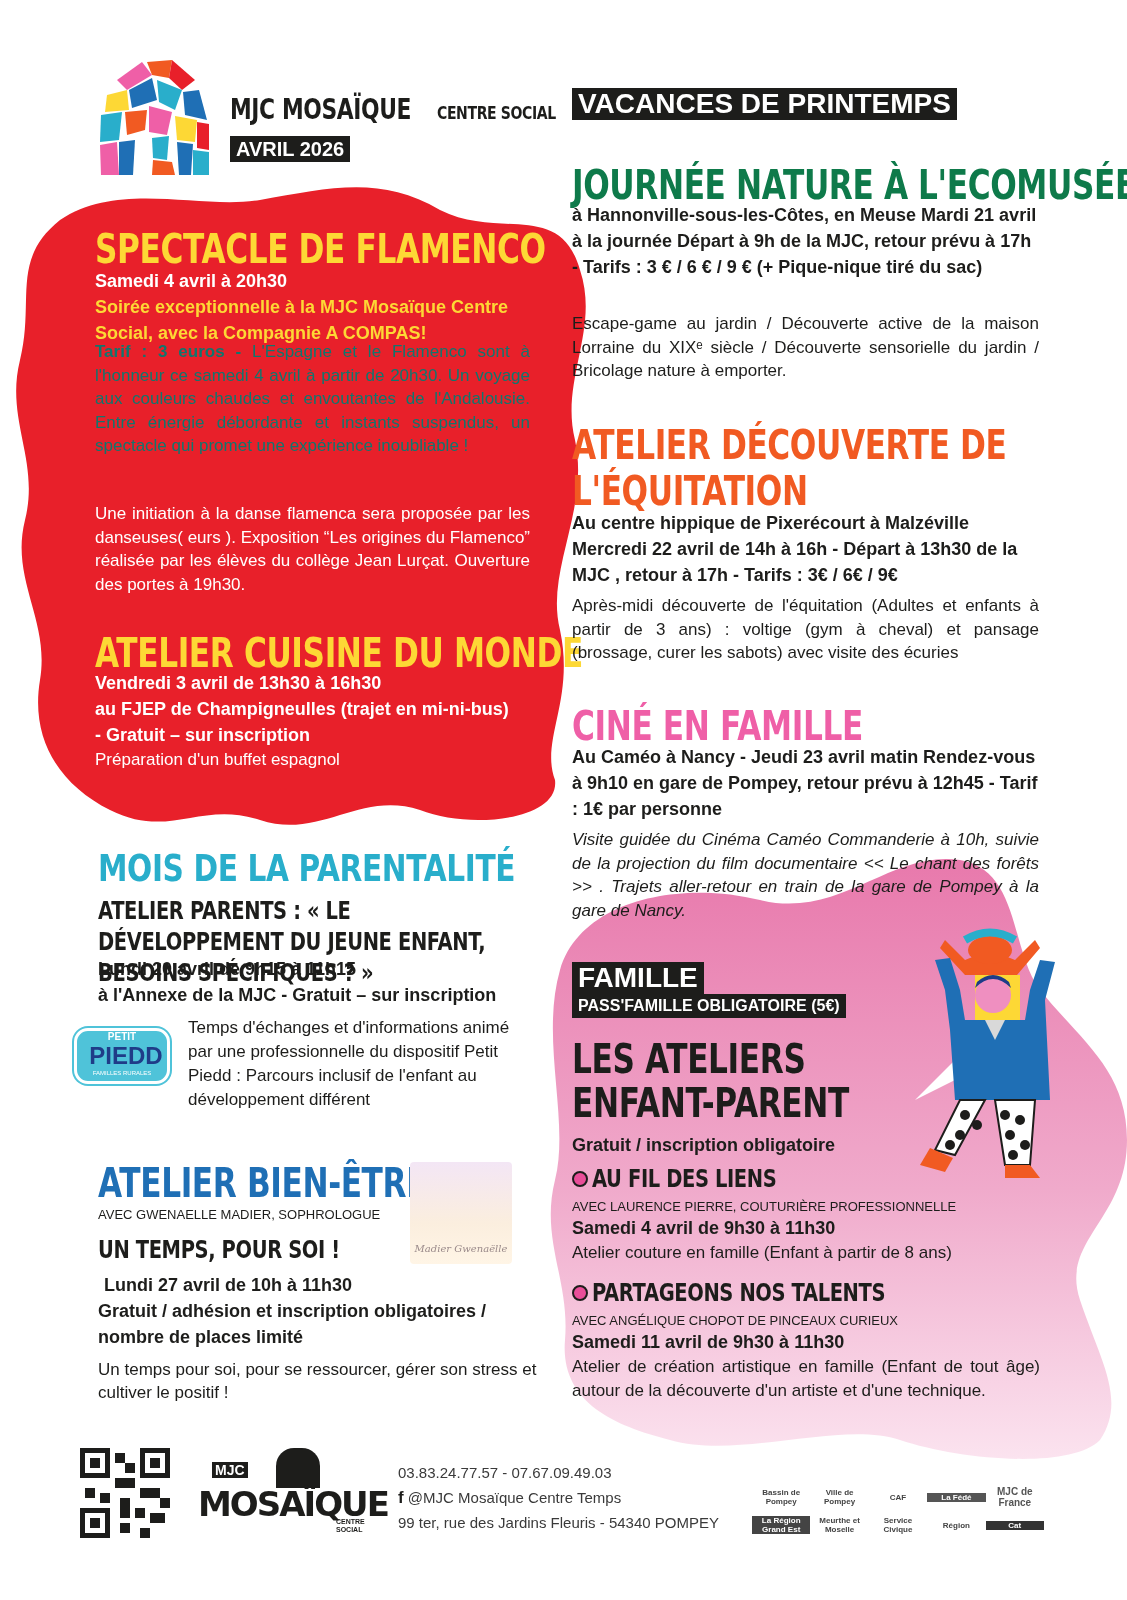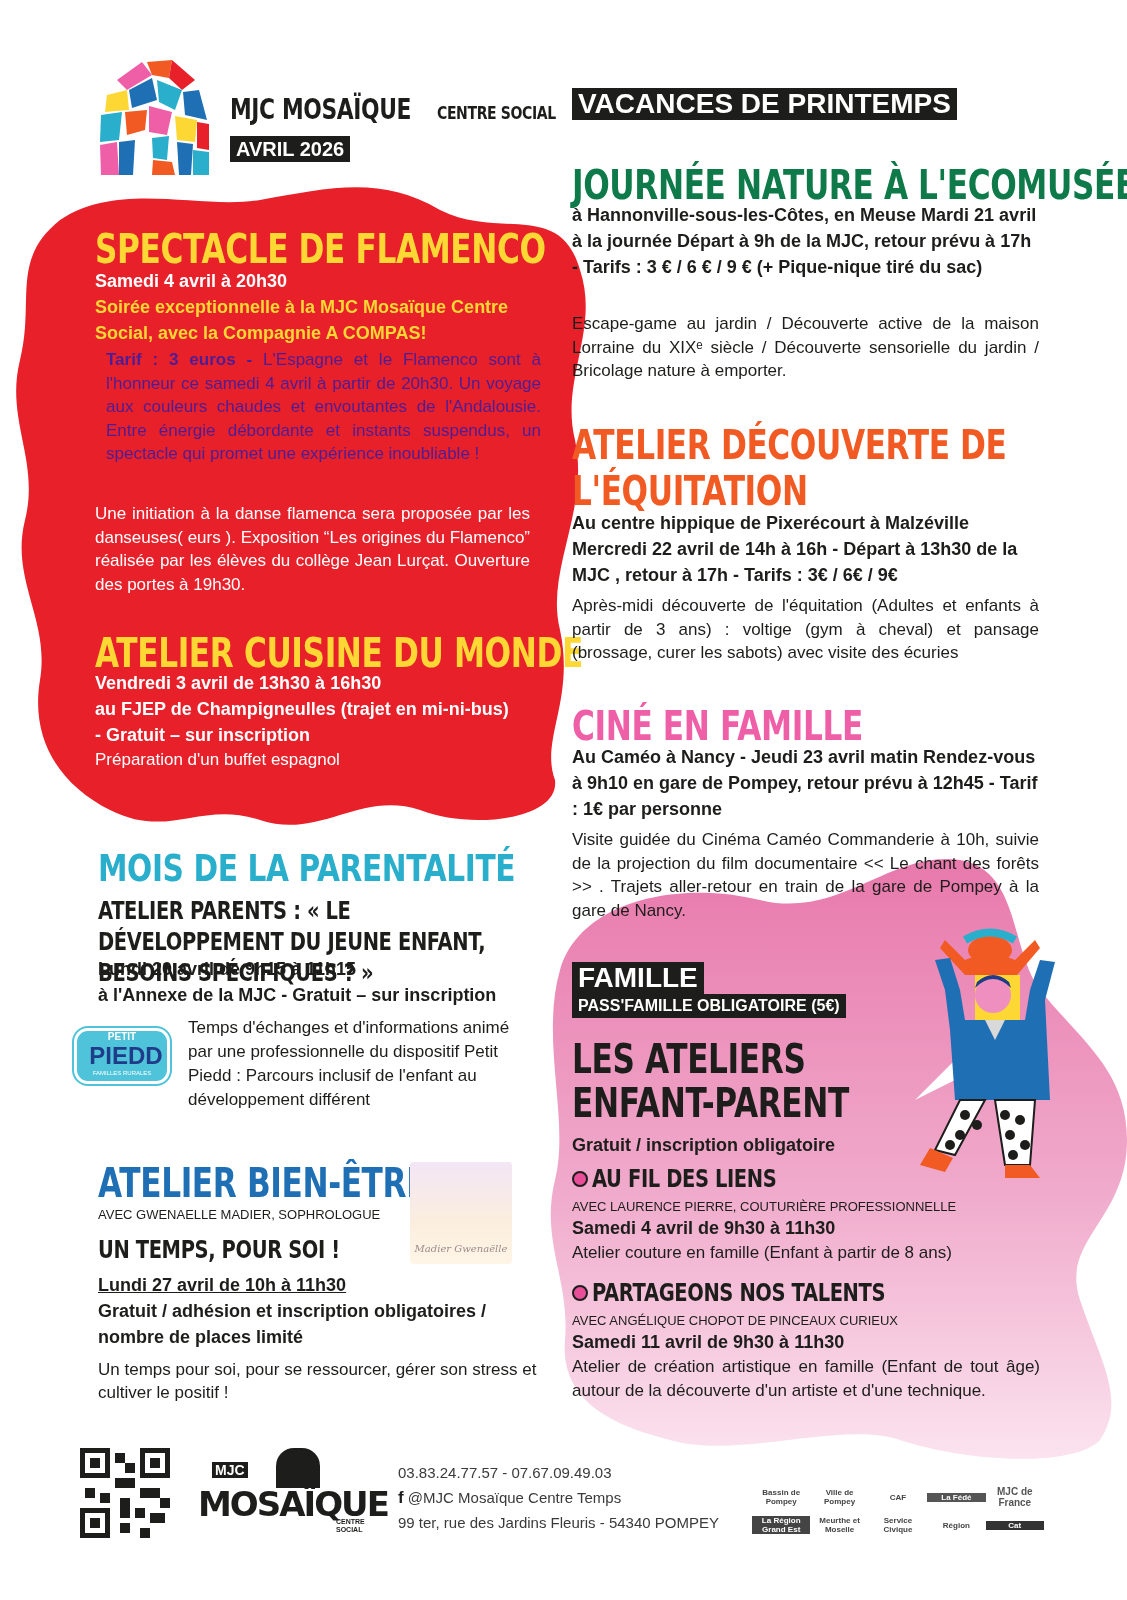--- a/index.html
+++ b/index.html
@@ -55,21 +55,21 @@
 </svg>
 <div class="abs" style="left:230px;top:93px;white-space:nowrap;">
   <span class="display" style="display:inline-block;font-size:28px;color:#1d1d1b;">MJC MOSAÏQUE</span>
   <span class="display" style="display:inline-block;font-size:18px;color:#1d1d1b;margin-left:-30px;">CENTRE SOCIAL</span>
 </div>
 <div class="abs blackbar" style="left:230px;top:136px;font-size:20px;line-height:26px;">AVRIL 2026</div>
 
 <div class="abs display" style="left:95px;top:226px;font-size:40px;color:#fdd835;">SPECTACLE DE FLAMENCO</div>
 <div class="abs line" style="left:95px;top:268px;color:#fff;">Samedi 4 avril à 20h30</div>
 <div class="abs line" style="left:95px;top:294px;width:440px;color:#fdd835;">Soirée exceptionnelle à la MJC Mosaïque Centre Social, avec la Compagnie A COMPAS!</div>
-<div class="abs body-text" style="left:95px;top:348px;width:435px;color:#4c1d95;margin-left:11px;">
+<div class="abs body-text" style="left:95px;top:340px;width:435px;color:#0f766e;">
   <span class="bold">Tarif : 3 euros -</span>
   <span>L'Espagne et le Flamenco sont à l'honneur ce samedi 4 avril à partir de 20h30. Un voyage aux couleurs chaudes et envoutantes de l'Andalousie. Entre énergie débordante et instants suspendus, un spectacle qui promet une expérience inoubliable !</span>
 </div>
 <div class="abs body-text" style="left:95px;top:502px;width:435px;color:#fff;">Une initiation à la danse flamenca sera proposée par les danseuses( eurs ). Exposition “Les origines du Flamenco” réalisée par les élèves du collège Jean Lurçat. Ouverture des portes à 19h30.</div>
 
 <div class="abs display" style="left:95px;top:630px;font-size:40px;color:#fdd835;">ATELIER CUISINE DU MONDE</div>
 <div class="abs line" style="left:95px;top:670px;color:#fff;">Vendredi 3 avril de 13h30 à 16h30</div>
 <div class="abs line" style="left:95px;top:696px;width:420px;color:#fff;">au FJEP de Champigneulles (trajet en mi-ni-bus) - Gratuit – sur inscription</div>
 <div class="abs" style="left:95px;top:750px;font-size:17px;color:#fff;">Préparation d'un buffet espagnol</div>
 
@@ -83,40 +83,40 @@
   <div style="font-size:6px;color:#fff;line-height:8px;">FAMILLES RURALES</div>
 </div>
 <div class="abs" style="left:188px;top:1016px;width:345px;font-size:17px;line-height:24px;">Temps d'échanges et d'informations animé par une professionnelle du dispositif Petit Piedd : Parcours inclusif de l'enfant au développement différent</div>
 
 <div class="abs display" style="left:98px;top:1160px;font-size:40px;color:#1f6fb5;">ATELIER BIEN-ÊTRE</div>
 <div class="abs small-caps" style="left:98px;top:1206px;">AVEC GWENAELLE MADIER, SOPHROLOGUE</div>
 <div class="abs display" style="left:98px;top:1235px;font-size:25px;">UN TEMPS, POUR SOI !</div>
 <div class="abs" style="left:410px;top:1162px;width:102px;height:102px;background:linear-gradient(180deg,#f3e6f5,#fbeede 60%,#fff5e6);border-radius:4px;display:flex;align-items:flex-end;justify-content:center;padding-bottom:10px;">
   <span style="font-family:'DejaVu Serif',serif;font-style:italic;font-size:10px;color:#9a8a8a;">Madier Gwenaëlle</span>
 </div>
-<div class="abs line" style="left:98px;top:1272px;text-decoration:underline;">Lundi 27 avril  de 10h à 11h30</div>
+<div class="abs line" style="left:104px;top:1272px;">Lundi 27 avril  de 10h à 11h30</div>
 <div class="abs line" style="left:98px;top:1298px;width:440px;">Gratuit / adhésion et inscription obligatoires / nombre de places limité</div>
 <div class="abs" style="left:98px;top:1358px;width:440px;font-size:17px;line-height:23px;">Un temps pour soi, pour se ressourcer, gérer son stress et cultiver le positif !</div>
 
 <div class="abs" style="left:572px;top:88px;">
   <div class="blackbar" style="font-size:28px;line-height:32px;">VACANCES DE PRINTEMPS</div><br>
 </div>
 
 <div class="abs display" style="left:572px;top:162px;font-size:40px;color:#0e7a4a;">JOURNÉE NATURE À L'ECOMUSÉE</div>
 <div class="abs line" style="left:572px;top:202px;width:465px;">à Hannonville-sous-les-Côtes, en Meuse Mardi 21 avril à la journée Départ à 9h de la MJC, retour prévu à 17h - Tarifs : 3 € / 6 € / 9 € (+ Pique-nique tiré du sac)</div>
 <div class="abs body-text" style="left:572px;top:312px;width:467px;">Escape-game au jardin / Découverte active de la maison Lorraine du XIXᵉ siècle / Découverte sensorielle du jardin / Bricolage nature à emporter.</div>
 
 <div class="abs display" style="left:572px;top:422px;font-size:40px;color:#f15a22;">ATELIER DÉCOUVERTE DE</div>
 <div class="abs display" style="left:572px;top:468px;font-size:40px;color:#f15a22;">L'ÉQUITATION</div>
 <div class="abs line" style="left:572px;top:510px;width:470px;">Au centre hippique de Pixerécourt à Malzéville Mercredi 22 avril de 14h à 16h - Départ à 13h30 de la MJC , retour à 17h - Tarifs : 3€ / 6€ / 9€</div>
 <div class="abs body-text" style="left:572px;top:594px;width:467px;">Après-midi découverte de l'équitation (Adultes et enfants à partir de 3 ans) :  voltige (gym à cheval) et pansage (brossage, curer les sabots) avec visite des écuries</div>
 
 <div class="abs display" style="left:572px;top:703px;font-size:40px;color:#ef5fa7;">CINÉ EN FAMILLE</div>
 <div class="abs line" style="left:572px;top:744px;width:470px;">Au Caméo à Nancy - Jeudi 23 avril matin Rendez-vous à 9h10 en gare de Pompey, retour prévu à 12h45 - Tarif : 1€ par personne</div>
-<div class="abs body-text" style="left:572px;top:828px;width:467px;">Visite guidée du Cinéma Caméo Commanderie à 10h, suivie de la projection du film documentaire &lt;&lt;  Le chant des forêts &gt;&gt; . Trajets aller-retour en train de la gare de Pompey à la gare de Nancy.</div>
+<div class="abs body-text" style="left:572px;top:828px;width:467px;font-style:italic;">Visite guidée du Cinéma Caméo Commanderie à 10h, suivie de la projection du film documentaire &lt;&lt;  Le chant des forêts &gt;&gt; . Trajets aller-retour en train de la gare de Pompey à la gare de Nancy.</div>
 
 <div class="abs" style="left:572px;top:962px;">
   <div class="blackbar" style="font-size:28px;line-height:32px;">FAMILLE</div><br>
   <div class="blackbar" style="font-size:16px;line-height:24px;">PASS'FAMILLE OBLIGATOIRE (5€)</div>
 </div>
 
 <svg class="abs" style="left:905px;top:920px;" width="160" height="260" viewBox="0 0 160 260">
   <polygon points="10,180 70,120 70,150" fill="#fff"></polygon>
   <path d="M40,20 L60,40 L85,30 L110,40 L130,20 L135,28 L112,55 L60,55 L35,28 Z" fill="#f15a22"></path>
   <ellipse cx="85" cy="30" rx="22" ry="14" fill="#f15a22"></ellipse>

